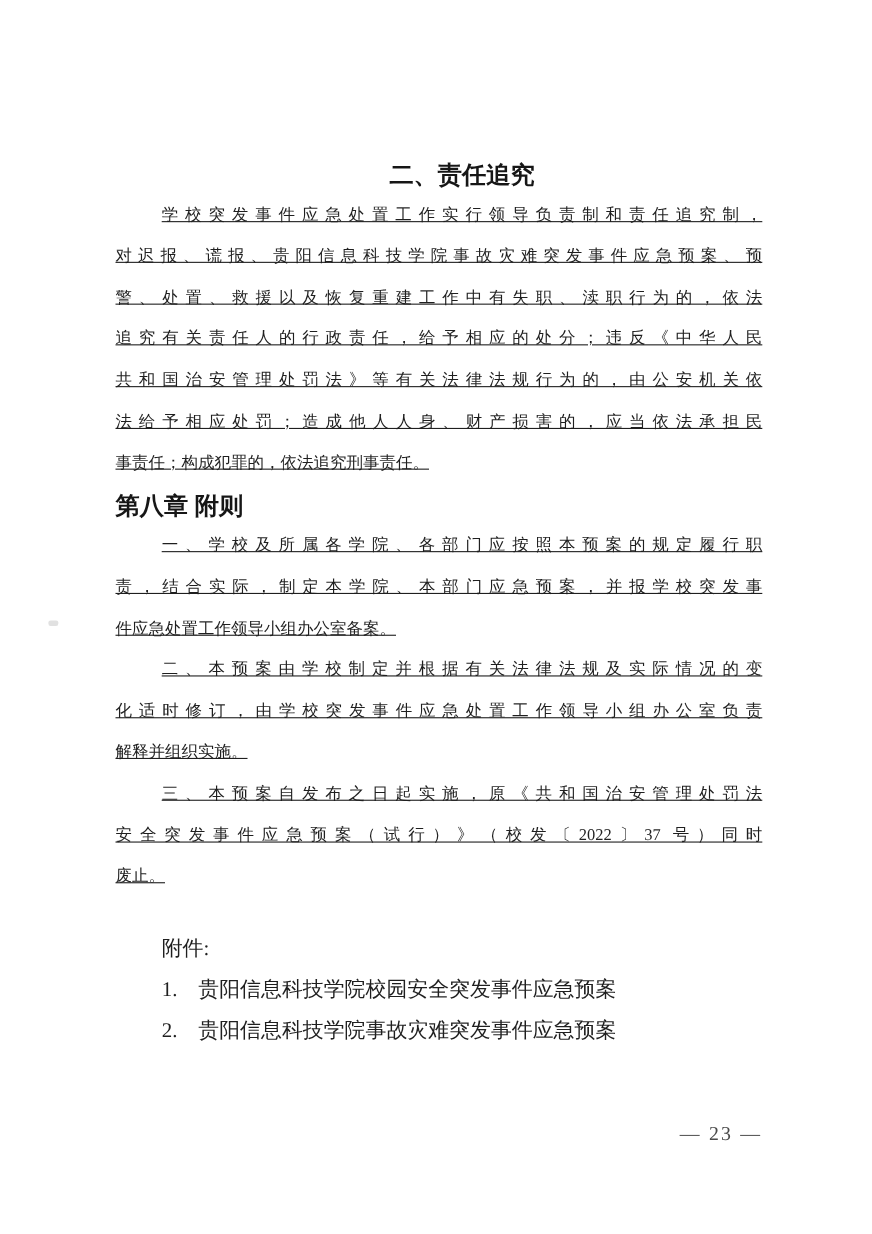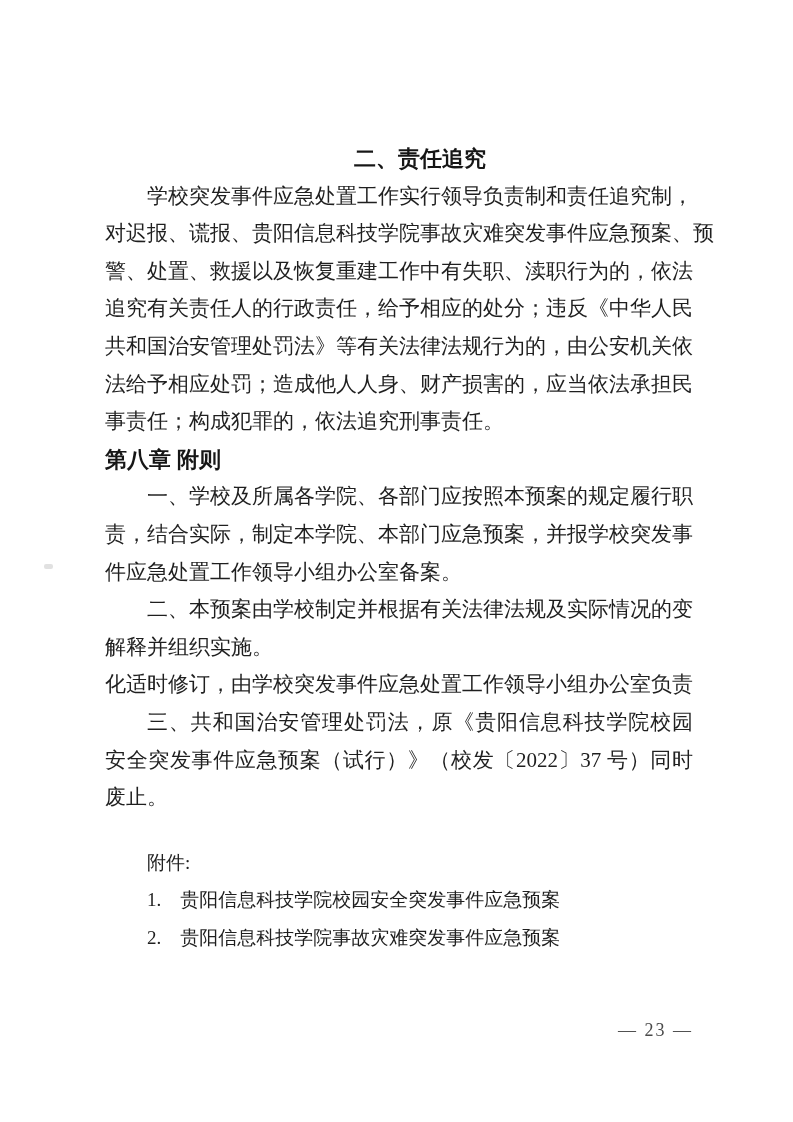--- a/index.html
+++ b/index.html
@@ -18,25 +18,26 @@
   }
   .content {
     position: absolute;
     left: 105px;
     top: 140px;
     width: 588px;
   }
   .line {
     height: 37.6px;
     line-height: 37.6px;
-    font-size: 21px;
+    font-size: 15px;
     text-align: justify;
     text-align-last: justify;
     text-justify: inter-ideograph;
     white-space: nowrap;
+    text-decoration: underline;
   }
   .line.short {
     text-align: left;
     text-align-last: left;
   }
   .line.indent {
     padding-left: 42px;
   }
   .h-section {
     height: 37.6px;
@@ -110,26 +111,26 @@
     <div class="h-chapter">第八章 附则</div>
 
     <div>
       <div class="line indent">一、学校及所属各学院、各部门应按照本预案的规定履行职</div>
       <div class="line">责，结合实际，制定本学院、本部门应急预案，并报学校突发事</div>
       <div class="line short">件应急处置工作领导小组办公室备案。</div>
     </div>
 
     <div>
       <div class="line indent">二、本预案由学校制定并根据有关法律法规及实际情况的变</div>
+      <div class="line">化适时修订，由学校突发事件应急处置工作领导小组办公室负责</div>
       <div class="line short">解释并组织实施。</div>
-      <div class="line">化适时修订，由学校突发事件应急处置工作领导小组办公室负责</div>
     </div>
 
     <div>
-      <div class="line indent">三、共和国治安管理处罚法，原《贵阳信息科技学院校园</div>
+      <div class="line indent">三、本预案自发布之日起实施，原《共和国治安管理处罚法</div>
       <div class="line">安全突发事件应急预案（试行）》（校发〔2022〕37 号）同时</div>
       <div class="line short">废止。</div>
     </div>
 
     <div class="attachments">
       <div class="attach-line">附件:</div>
       <div class="attach-line">1.　贵阳信息科技学院校园安全突发事件应急预案</div>
       <div class="attach-line">2.　贵阳信息科技学院事故灾难突发事件应急预案</div>
     </div>
 

